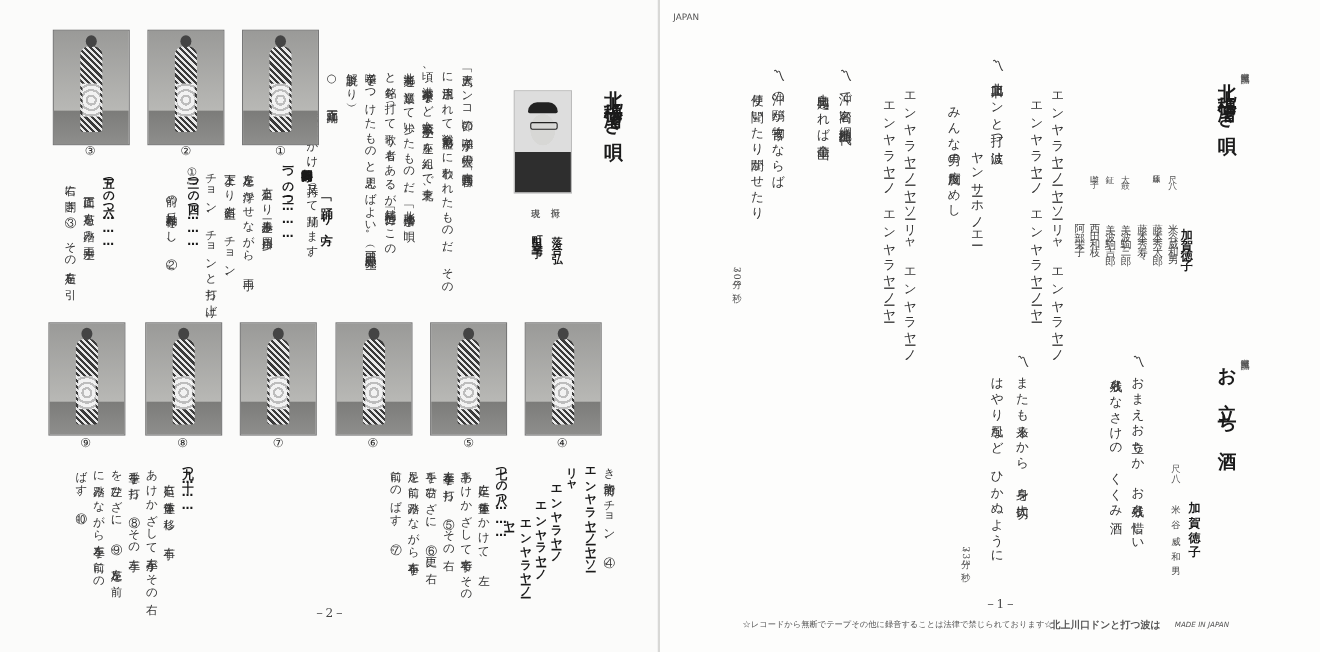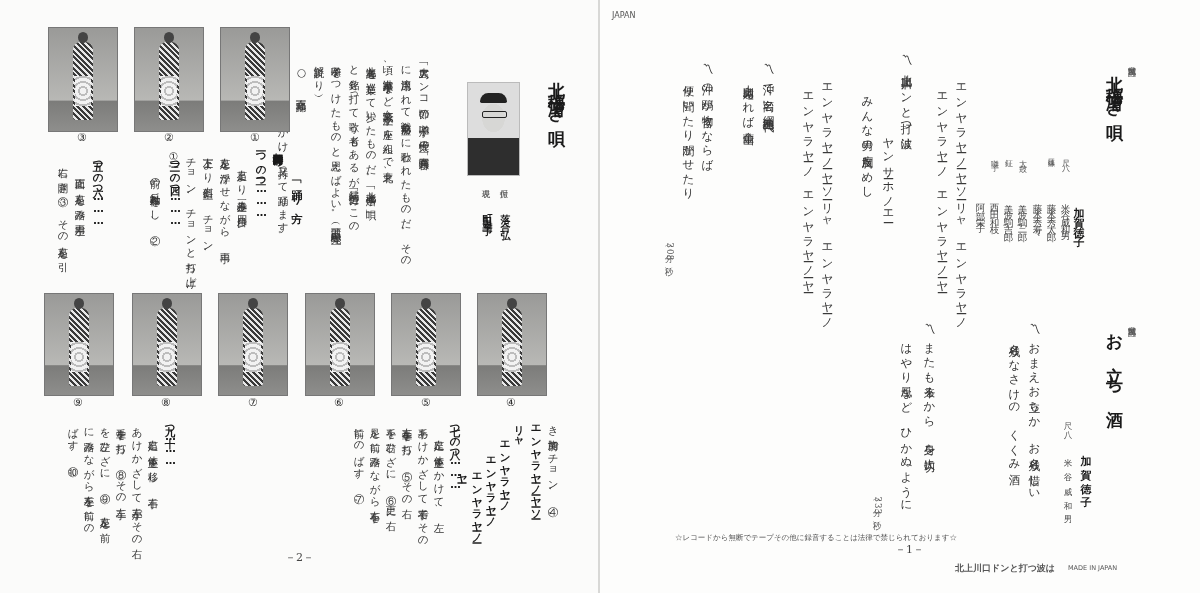--- a/index.html
+++ b/index.html
@@ -80,23 +80,23 @@
 
 <div>
   <div class="v col" style="left:1028px;top:322px;">〽おまえお立ちか　お名残り惜しい</div>
   <div class="v col" style="left:1008px;top:335px;">名残りなさけの　くくみ酒</div>
   <div class="v col" style="left:923px;top:322px;">〽またも来るから　身を大切に</div>
   <div class="v col" style="left:900px;top:335px;">はやり風など　ひかぬように</div>
   <div class="v small" style="left:873px;top:496px;font-size:8.5px;text-orientation:mixed;">（3分33秒）</div>
 </div>
 
 <div class="pagenum" style="left:895px;top:542px;">－1－</div>
-<div class="footer" style="left:675px;top:533px;font-size:7.5px;">☆レコードから無断でテープその他に録音することは法律で禁じられております☆</div>
+<div class="footer" style="left:675px;top:563px;font-size:7.5px;">☆レコードから無断でテープその他に録音することは法律で禁じられております☆</div>
 <div class="footer bold" style="left:955px;top:562px;font-size:9px;">北上川口ドンと打つ波は</div>
-<div class="footer" style="left:1068px;top:564px;font-size:6.5px;font-family:'DejaVu Sans',sans-serif;">MADE IN JAPAN</div>
+<div class="footer" style="left:1068px;top:564px;font-size:6.5px;font-style:italic;font-family:'DejaVu Sans',sans-serif;">MADE IN JAPAN</div>
 
 <div class="v bold title" style="left:548px;top:68px;">北上櫓漕ぎ唄</div>
 <div class="portrait"></div>
 <div class="v small" style="left:500px;top:183px;font-size:8.5px;">振付</div>
 <div class="v bold" style="left:500px;top:206px;font-size:10px;letter-spacing:8px;">落合弘</div>
 <div class="v small" style="left:482px;top:183px;font-size:8.5px;">表現</div>
 <div class="v bold" style="left:482px;top:206px;font-size:10px;letter-spacing:3px;">町田幸与子</div>
 
 <div>
   <div class="v col" style="left:419px;top:58px;font-size:10.5px;">「大島アンコ節」の囃子が樺太の「真岡音頭」</div>

